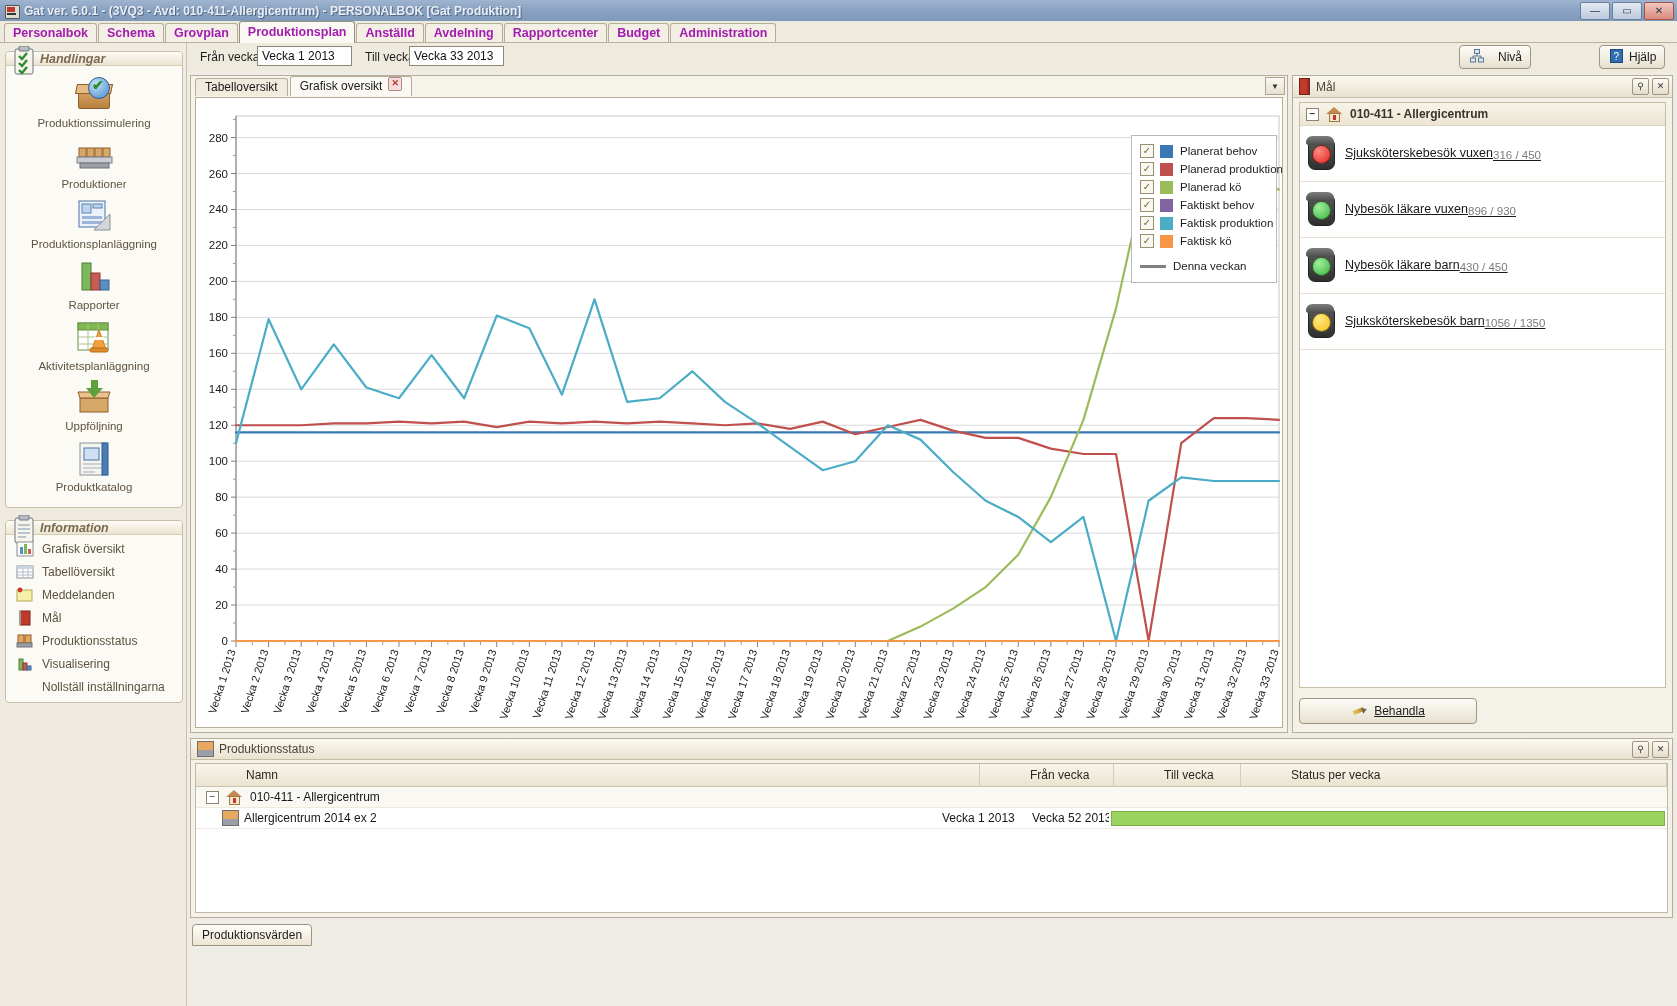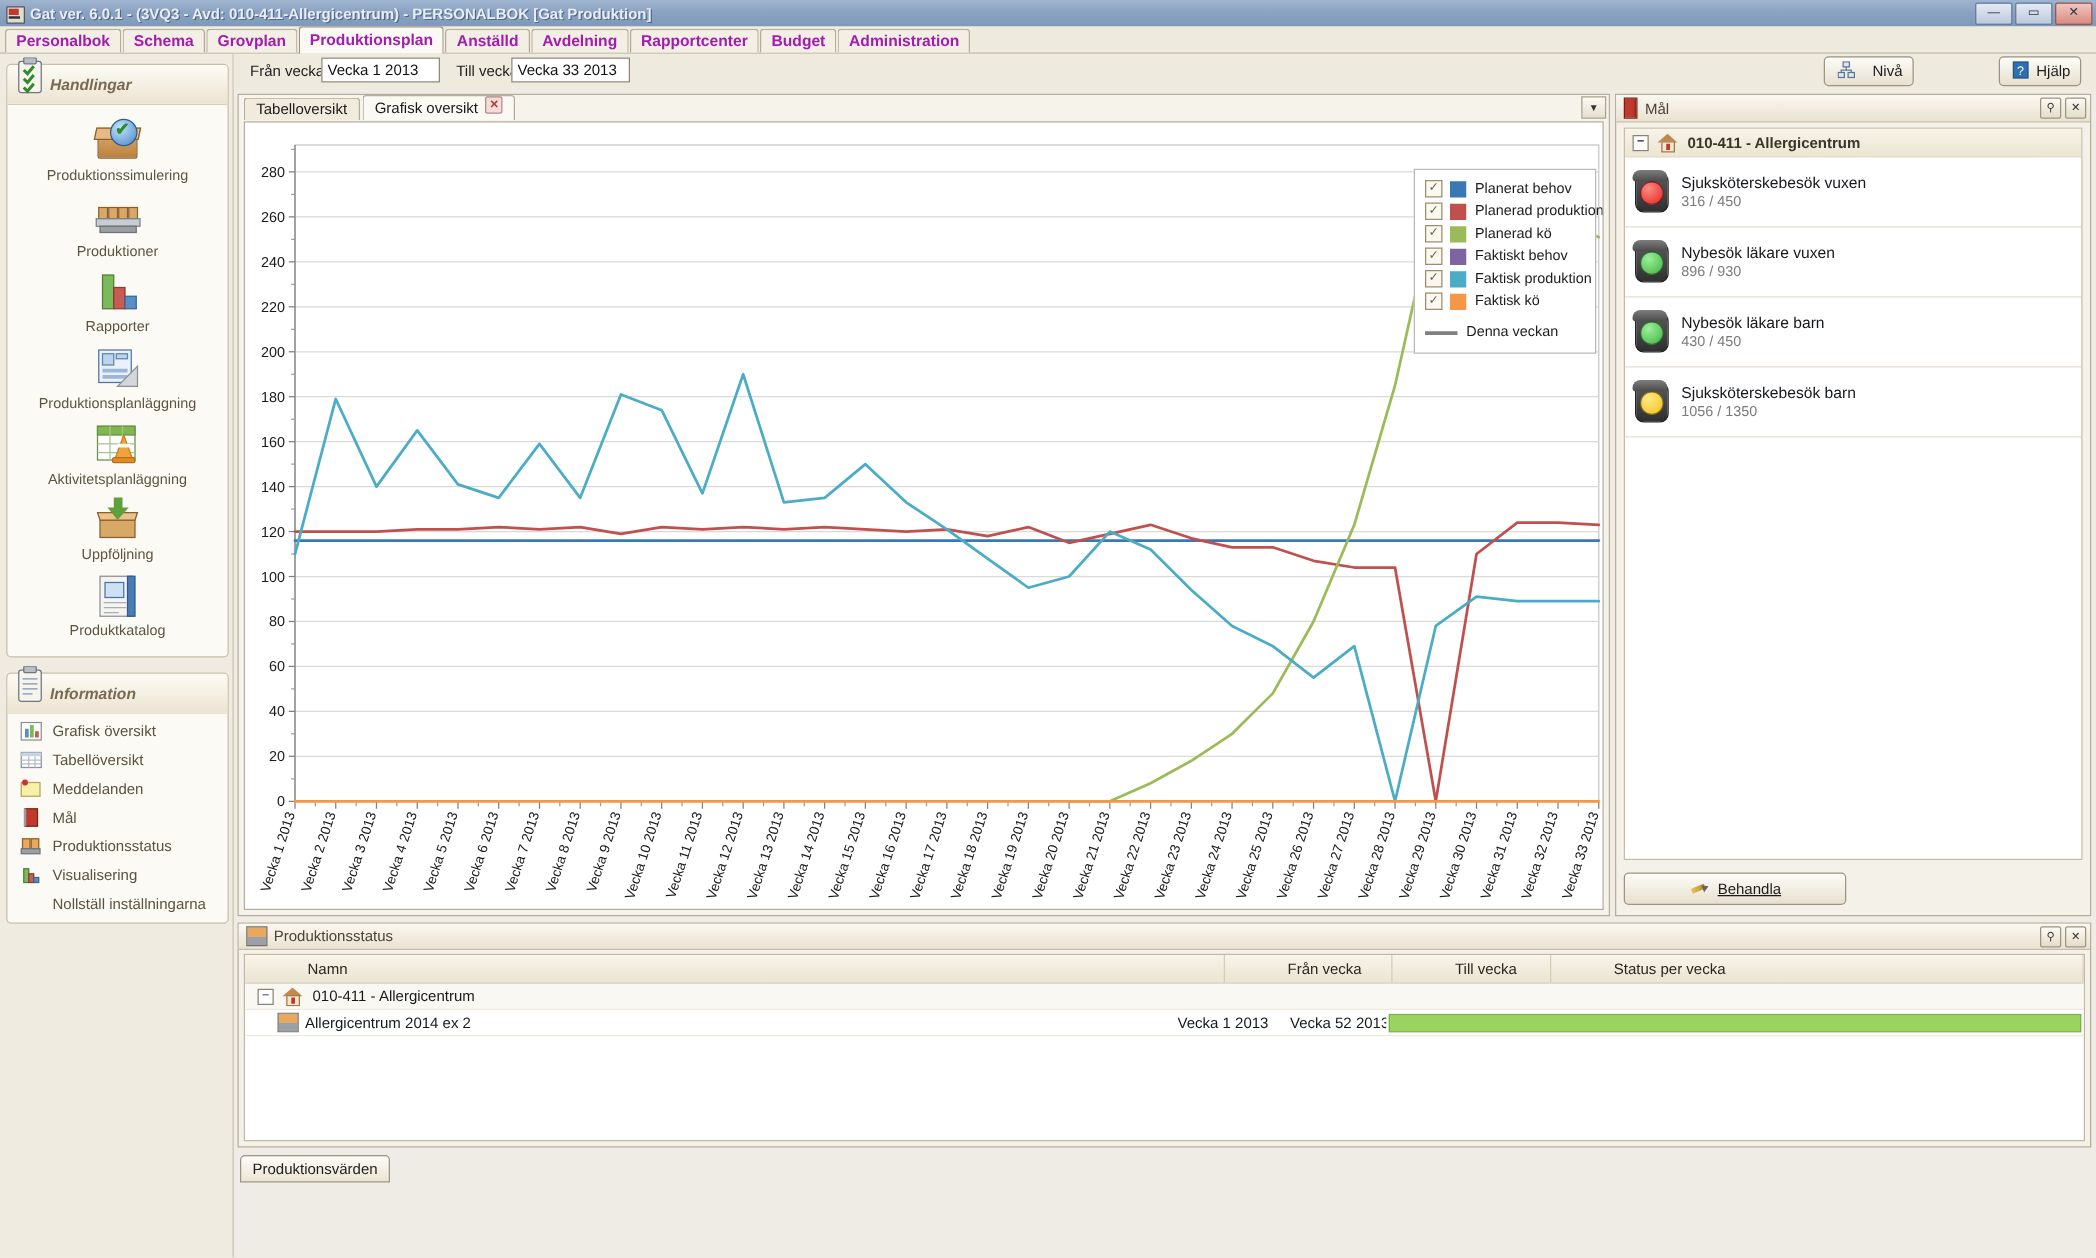--- a/index.html
+++ b/index.html
@@ -59,21 +59,21 @@
   
   .sidebar{
     position:absolute;left:0;top:43px;width:187px;height:963px;
     background:#efebe0;border-right:1px solid #c9c2b0;box-sizing:border-box;
   }
   .panel{
     margin:8px 3px 0 5px;border:1px solid #c8bfa8;border-radius:4px;background:#fcfaf4;
     position:relative;
   }
   .panel-hd{
-    height:32px;display:flex;align-items:center;
+    height:14px;display:flex;align-items:center;
     background:linear-gradient(to bottom,#fdfbf5,#ece4d1);
     border-bottom:1px solid #d6cdb7;border-radius:3px 3px 0 0;
     padding-left:34px;box-sizing:border-box;
     font-size:12.5px;font-weight:bold;font-style:italic;color:#7a6a4f;
   }
   .panel-hd-ic{position:absolute;left:4px;top:-6px;width:28px;height:30px;}
   .panel-body{padding:6px 0 8px 0;}
 
   .tool{display:flex;flex-direction:column;align-items:center;margin:3px 0 6px 0;cursor:default;}
   .tool .glyph{width:44px;height:40px;position:relative;}
@@ -182,21 +182,21 @@
   }
   .house{width:17px;height:15px;margin-right:7px;position:relative;flex:0 0 auto;}
   .house .roof{position:absolute;left:0;top:0;width:0;height:0;border-left:8.5px solid transparent;border-right:8.5px solid transparent;border-bottom:7px solid #c08a4e;}
   .house .body{position:absolute;left:3px;top:6px;width:11px;height:9px;background:#f3e7d2;border:1px solid #a6783f;box-sizing:border-box;}
   .house .dot{position:absolute;left:7px;top:8px;width:3px;height:5px;background:#c0392b;}
   .goal-row{height:55px;display:flex;align-items:center;padding-left:6px;border-bottom:1px solid #e6e0d0;}
   .light{width:30px;height:34px;margin-right:9px;position:relative;flex:0 0 auto;}
   .light .case{position:absolute;left:2px;top:1px;width:25px;height:30px;border-radius:7px;background:linear-gradient(to bottom,#5a5a5a,#2f2f2f);border:1px solid #222;}
   .light .hood{position:absolute;left:0px;top:-1px;width:28px;height:9px;border-radius:7px 7px 3px 3px;background:linear-gradient(to bottom,#7d7d7d,#4b4b4b);}
   .light .bulb{position:absolute;left:6px;top:8px;width:17px;height:17px;border-radius:50%;border:1px solid rgba(0,0,0,.5);}
-  .goal-tx{display:flex;flex-direction:column;}
+  .goal-tx{display:flex;flex-direction:row;text-decoration:underline;}
   .goal-name{font-size:12.5px;color:#15181c;}
   .goal-val{font-size:11.5px;color:#7b7b7b;margin-top:3px;}
   .rp-foot{position:absolute;left:6px;right:6px;bottom:8px;height:26px;text-decoration:underline;}
   .btn-beh{
     width:176px;height:24px;border:1px solid #9c9583;border-radius:4px;
     background:linear-gradient(to bottom,#fdfcf8,#e7e0cf);
     display:flex;align-items:center;justify-content:center;gap:8px;font-size:12px;color:#1d1d1d;
   }
   .pencil{width:15px;height:13px;position:relative;flex:0 0 auto;}
   .pencil .b{position:absolute;left:2px;top:4px;width:11px;height:4px;background:linear-gradient(to right,#e6c55c,#b58b2a);transform:rotate(-22deg);}
@@ -298,40 +298,40 @@
               <rect x="5" y="21" width="35" height="6" fill="#c9cdd3" stroke="#7c8189"></rect>
               <rect x="8" y="27" width="29" height="5" fill="#9aa0a6" stroke="#6f747a"></rect>
             </svg>
           </div>
           <div class="lbl">Produktioner</div>
         </div>
 
         <div class="tool">
           <div class="glyph">
             <svg width="44" height="40" viewBox="0 0 44 40">
-              <rect x="10" y="6" width="9" height="27" fill="#7cb85c" stroke="#4e7f36"></rect>
-              <rect x="19" y="16" width="9" height="17" fill="#c85b52" stroke="#8d3b34"></rect>
-              <rect x="28" y="23" width="9" height="10" fill="#5b8fc4" stroke="#3a6492"></rect>
-            </svg>
-          </div>
-          <div class="lbl">Rapporter</div>
-        </div>
-
-        <div class="tool">
-          <div class="glyph">
-            <svg width="44" height="40" viewBox="0 0 44 40">
               <rect x="7" y="5" width="26" height="26" fill="#eaf1fa" stroke="#4f73a0"></rect>
               <rect x="10" y="8" width="9" height="9" fill="#bcd4ee" stroke="#5d83b0"></rect>
               <rect x="21" y="8" width="9" height="4" fill="#bcd4ee" stroke="#5d83b0"></rect>
               <rect x="10" y="20" width="20" height="3" fill="#9bb6d8"></rect>
               <rect x="10" y="25" width="20" height="3" fill="#9bb6d8"></rect>
               <polygon points="22,34 38,34 38,18" fill="#d3d7dc" stroke="#8b9097"></polygon>
             </svg>
           </div>
           <div class="lbl">Produktionsplanläggning</div>
+        </div>
+
+        <div class="tool">
+          <div class="glyph">
+            <svg width="44" height="40" viewBox="0 0 44 40">
+              <rect x="10" y="6" width="9" height="27" fill="#7cb85c" stroke="#4e7f36"></rect>
+              <rect x="19" y="16" width="9" height="17" fill="#c85b52" stroke="#8d3b34"></rect>
+              <rect x="28" y="23" width="9" height="10" fill="#5b8fc4" stroke="#3a6492"></rect>
+            </svg>
+          </div>
+          <div class="lbl">Rapporter</div>
         </div>
 
         <div class="tool">
           <div class="glyph">
             <svg width="44" height="40" viewBox="0 0 44 40">
               <rect x="6" y="5" width="30" height="27" fill="#fff" stroke="#6a8f4a"></rect>
               <rect x="6" y="5" width="30" height="7" fill="#7fb84f" stroke="#6a8f4a"></rect>
               <path d="M6 19 h30 M6 26 h30 M16 5 v27 M26 5 v27" stroke="#a9c38d" fill="none"></path>
               <polygon points="27,12 34,31 20,31" fill="#f2a13c" stroke="#c9801f"></polygon>
               <rect x="18" y="30" width="18" height="4" rx="1.5" fill="#e08c26" stroke="#b56f1c"></rect>

